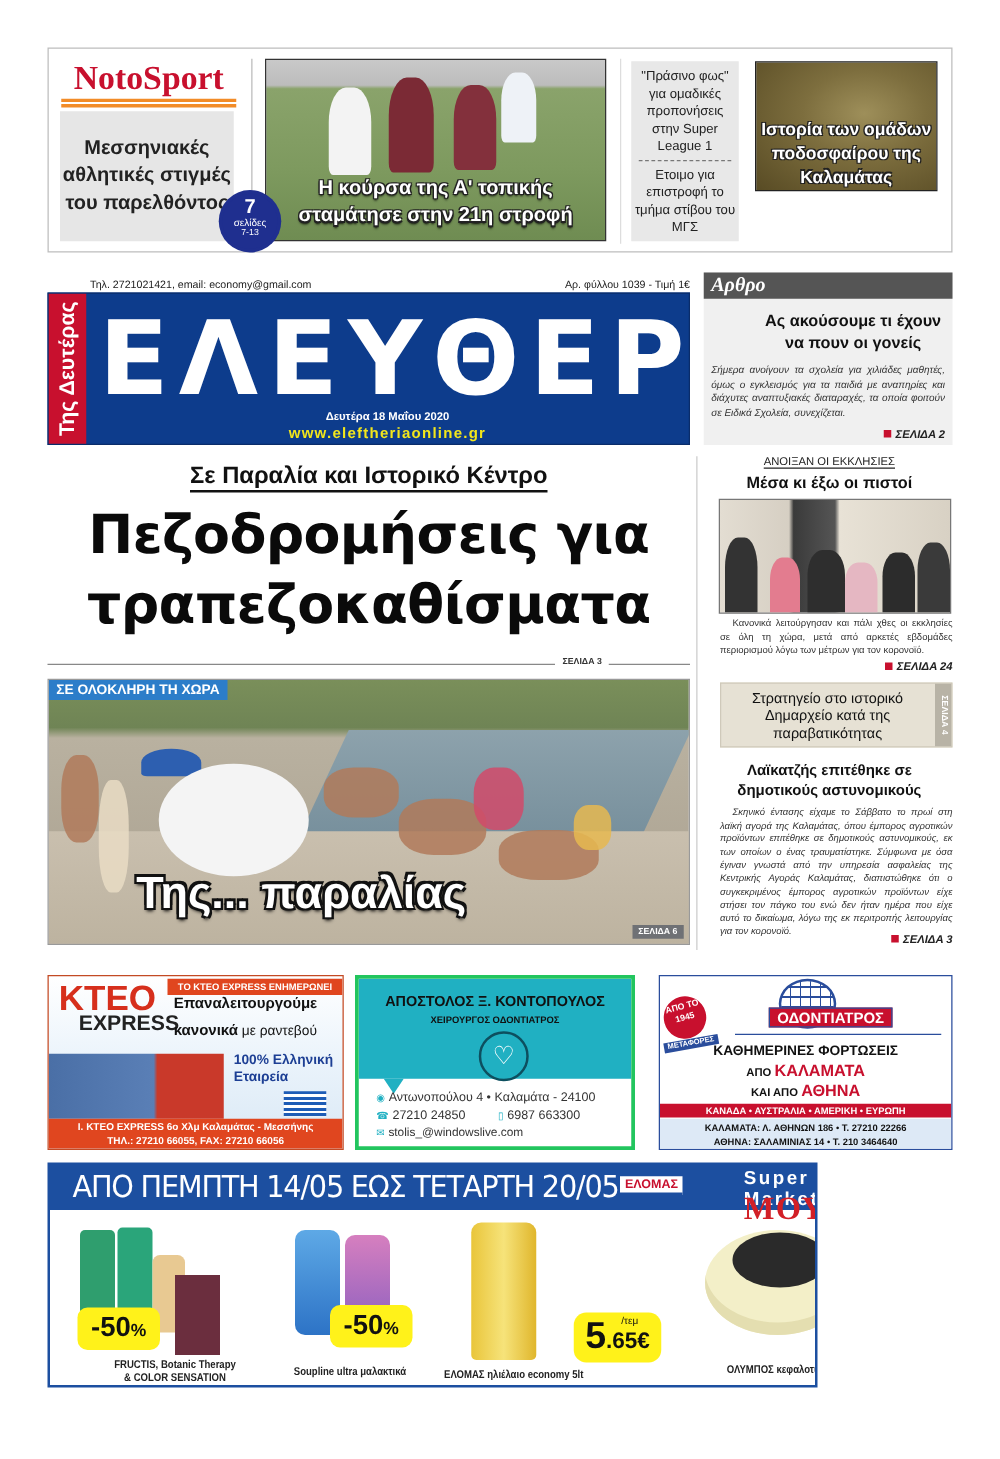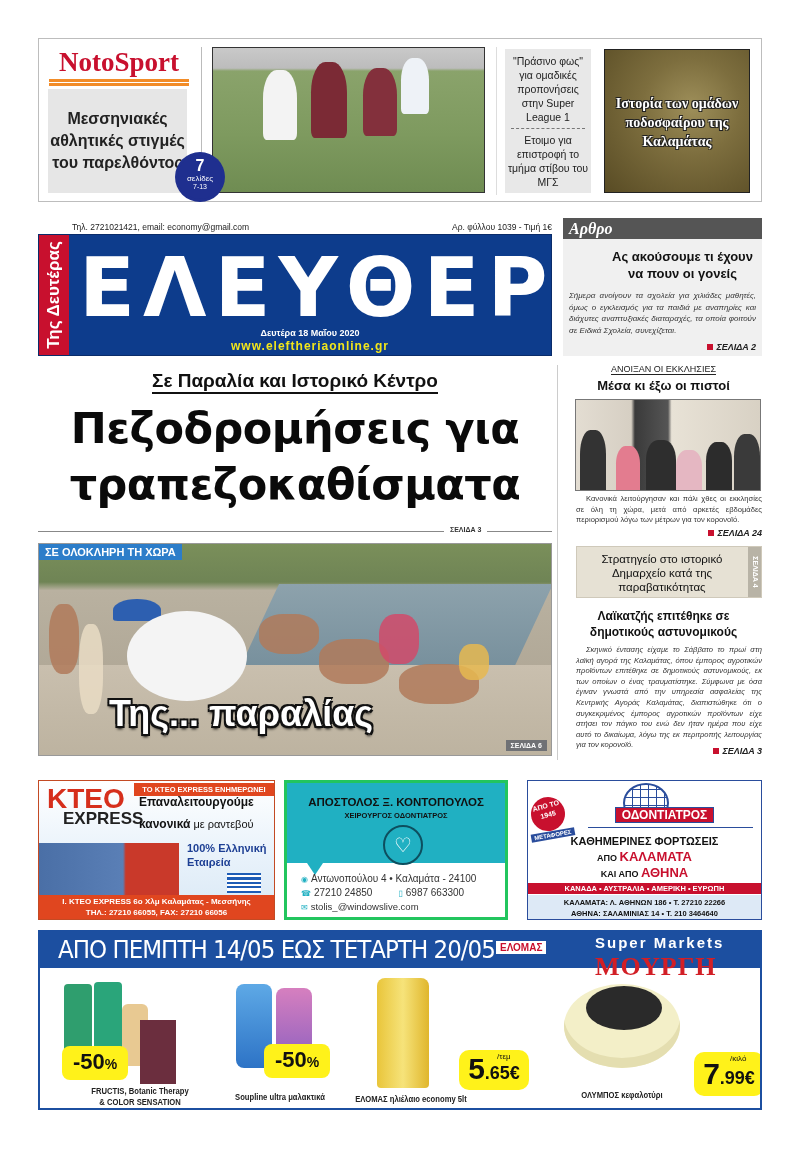--- a/index.html
+++ b/index.html
@@ -19,22 +19,22 @@
   .sport-photo .caption { position: absolute; left: 0; right: 0; bottom: 8px; text-align: center; color: #fff; font-weight: bold; font-size: 16px; line-height: 22px;
     text-shadow: -1px -1px 0 #222, 1px -1px 0 #222, -1px 1px 0 #222, 1px 1px 0 #222, 0 2px 2px #000; }
   .badge7 { position: absolute; left: 139px; top: 116px; width: 44px; height: 44px; border-radius: 50%; background: #1f2f8f; color: #fff; text-align: center;
     box-shadow: 0 0 0 3px #1f2f8f; }
   .badge7 .n { font-weight: bold; font-size: 16px; line-height: 16px; display: block; margin-top: 3px; }
   .badge7 .l { font-size: 8px; line-height: 9px; display: block; }
   .badge7 .r { font-size: 7px; line-height: 8px; display: block; }
   .vsep2 { position: absolute; left: 457px; top: 8px; width: 1px; height: 148px; background: #ddd; }
   .sl-box { position: absolute; left: 466px; top: 10px; width: 86px; height: 144px; background: #e8e8e8; text-align: center; font-size: 10.5px; line-height: 14px; color: #222; padding-top: 5px; }
   .sl-box .dash { margin: 4px 6px; border-top: 1px dashed #777; height: 0; }
-  .history-photo { position: absolute; left: 565px; top: 10px; width: 146px; height: 144px; border: 1px solid #222; overflow: hidden;
-    background: radial-gradient(ellipse at 60% 40%, #9e8f5a 0%, #7d6e3e 40%, #584b24 100%); font-family: Liberation Serif, serif; }
+  .history-photo { position: absolute; left: 565px; top: 10px; width: 146px; height: 104px; border: 1px solid #222; overflow: hidden;
+    background: radial-gradient(ellipse at 60% 40%, #9e8f5a 0%, #7d6e3e 40%, #584b24 100%); }
   .history-photo .caption { position: absolute; left: 0; right: 0; top: 44px; text-align: center; color: #fff; font-weight: bold; font-size: 14px; line-height: 19px;
     text-shadow: -1px -1px 0 #222, 1px -1px 0 #222, -1px 1px 0 #222, 1px 1px 0 #222; }
 
   
   .contact-line { position: absolute; left: 72px; top: 222px; font-size: 8.5px; color: #222; }
   .issue-line { position: absolute; left: 440px; top: 222px; width: 112px; text-align: right; font-size: 8.5px; color: #222; }
   .masthead { position: absolute; left: 38px; top: 234px; width: 514px; height: 122px; background: #0d3c8c; border: 1px solid #0a2c6a; }
   .masthead .side { position: absolute; left: 0; top: 0; width: 30px; height: 100%; background: #c8102e; }
   .masthead .side span { position: absolute; left: 50%; top: 50%; transform: translate(-50%,-50%) rotate(-90deg); white-space: nowrap; color: #fff; font-weight: bold; font-size: 17px; }
   .masthead .title { position: absolute; left: 40px; right: 6px; top: 8px; text-align: center; color: #fff; font-weight: bold; font-size: 82px; line-height: 90px; letter-spacing: 8px; font-family: "DejaVu Sans", sans-serif; }
@@ -121,21 +121,21 @@
   .ad-spourgitis .meta { position: absolute; left: 3px; top: 50px; background: #2a4d9c; color: #fff; font-size: 6px; font-weight: bold; padding: 1px 3px; transform: rotate(-10deg); }
   .ad-spourgitis .hrule { position: absolute; left: 60px; right: 8px; top: 46px; height: 1px; background: #2a4d9c; }
   .ad-spourgitis .l1 { position: absolute; left: 0; right: 0; top: 54px; text-align: center; font-weight: bold; font-size: 11px; color: #111; }
   .ad-spourgitis .l2 { position: absolute; left: 0; right: 0; top: 68px; text-align: center; font-size: 9px; font-weight: bold; color: #111; }
   .ad-spourgitis .l2 b, .ad-spourgitis .l3 b { color: #c8102e; font-size: 13px; margin-top: 12px; }
   .ad-spourgitis .l3 { position: absolute; left: 0; right: 0; top: 84px; text-align: center; font-size: 9px; font-weight: bold; color: #111; }
   .ad-spourgitis .countries { position: absolute; left: 0; width: 100%; top: 102px; background: #c8102e; color: #fff; font-size: 7.5px; font-weight: bold; text-align: center; padding: 1px 0; }
   .ad-spourgitis .addr { position: absolute; left: 0; width: 100%; top: 114px; height: 26px; background: #dde9f6; text-align: center; font-size: 7.5px; font-weight: bold; color: #111; line-height: 11px; padding-top: 2px; }
 
   
-  .market { position: absolute; left: 38px; top: 930px; width: 724px; height: 180px; border: 2px solid #1c4fa0; background: #fff; overflow: hidden; }
+  .market { position: absolute; left: 38px; top: 930px; width: 616px; height: 180px; border: 2px solid #1c4fa0; background: #fff; overflow: hidden; }
   .market .band { position: absolute; left: 0; top: 0; width: 100%; height: 36px; background: #1c4fa0; }
   .market .period { position: absolute; left: 18px; top: 4px; color: #fff; font-size: 23px; line-height: 28px; font-family: "DejaVu Sans", sans-serif; letter-spacing: -1px; transform: scaleY(1.05); }
   .market .elomas { position: absolute; left: 456px; top: 9px; background: #fff; color: #c8102e; font-weight: bold; font-size: 10px; padding: 1px 4px; border-bottom: 2px solid #1c4fa0; }
   .market .sm { position: absolute; left: 555px; top: 2px; color: #fff; font-weight: bold; font-size: 15px; letter-spacing: 2px; }
   .market .mourgi { position: absolute; left: 555px; top: 20px; color: #d21f26; font-family: "Liberation Serif", serif; font-weight: bold; font-size: 26px; letter-spacing: 1px; line-height: 30px; }
   .prod { position: absolute; }
   .prod .img { position: absolute; }
   .prod .label { position: absolute; font-size: 9px; font-weight: bold; color: #222; text-align: center; line-height: 11px; transform: scaleX(0.85); white-space: nowrap; }
   .discount { position: absolute; background: #fff21a; border-radius: 8px; color: #111; font-weight: bold; font-size: 22px; text-align: center; line-height: 32px; width: 66px; height: 34px; }
   .discount small { font-size: 14px; }
@@ -154,20 +154,21 @@
   </div>
   <div class="noto-box">
     <span>Μεσσηνιακές αθλητικές στιγμές του παρελθόντος</span>
   </div>
   <div class="vsep1"></div>
   <div class="sport-photo">
     <div class="player" style="left:50px;top:22px;width:34px;height:70px;background:#f3f3f3;"></div>
     <div class="player" style="left:98px;top:14px;width:36px;height:76px;background:#7b2a35;"></div>
     <div class="player" style="left:150px;top:20px;width:34px;height:68px;background:#83303c;"></div>
     <div class="player" style="left:188px;top:10px;width:28px;height:56px;background:#eef2f7;"></div>
+    <div class="caption">Η κούρσα της Α' τοπικής σταμάτησε στην 21η στροφή</div>
   </div>
   <div class="badge7">
     <span class="n">7</span>
     <span class="l">σελίδες</span>
     <span class="r">7-13</span>
   </div>
   <div class="vsep2"></div>
   <div class="sl-box">
     <div>"Πράσινο φως" για ομαδικές προπονήσεις στην Super League 1</div>
     <div class="dash"></div>

